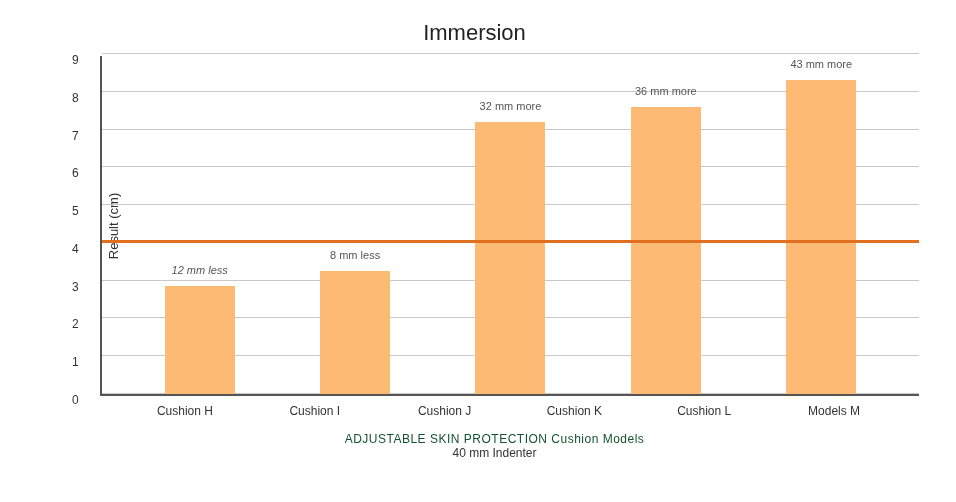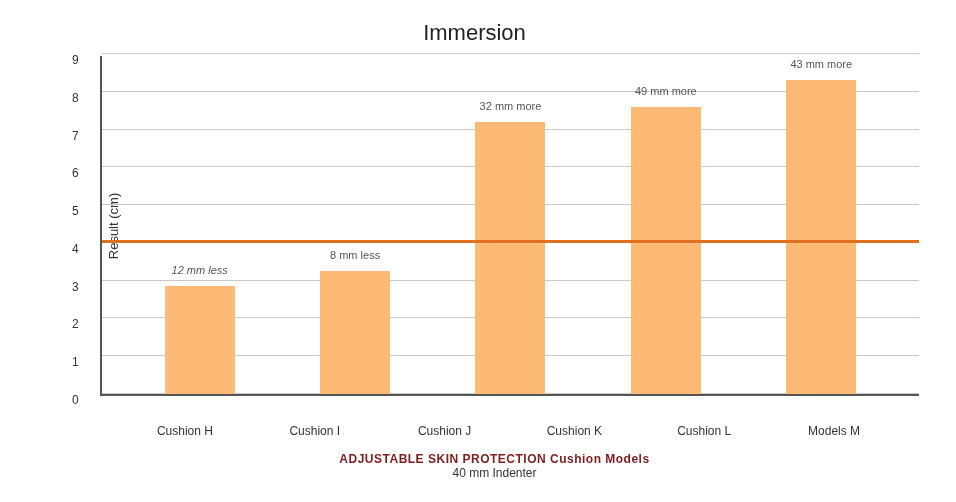--- a/index.html
+++ b/index.html
@@ -95,31 +95,30 @@
       display: flex;
       justify-content: space-around;
       padding: 0 20px;
       margin-top: 8px;
     }
     .x-label {
       font-size: 12px;
       color: #333;
       width: 70px;
       text-align: center;
-      margin-top: 20px;
     }
     
     .footer {
       text-align: center;
       margin-top: 14px;
     }
     .footer-line1 {
       font-size: 12px;
-      font-weight: bold;
-      color: #7f1d1d;
+      font-weight: normal;
+      color: #14532d;
       letter-spacing: 0.5px;
     }
     .footer-line2 {
       font-size: 12px;
       color: #333;
     }
     .y-axis-title {
       position: absolute;
       left: 10px;
       top: 50%;
@@ -173,21 +172,21 @@
               <div class="bar-annotation above" style="top: -22px;">8 mm less</div>
             </div>
           </div>
           <div class="bar-group">
             <div class="bar" style="height: 272px;">
               <div class="bar-annotation above" style="top: -22px;">32  mm more</div>
             </div>
           </div>
           <div class="bar-group">
             <div class="bar" style="height: 287.111px;">
-              <div class="bar-annotation above" style="top: -22px;">49  mm more</div>
+              <div class="bar-annotation above" style="top: -22px;">36  mm more</div>
             </div>
           </div>
           <div class="bar-group">
             <div class="bar" style="height: 313.556px;">
               <div class="bar-annotation above" style="top: -22px;">43  mm more</div>
             </div>
           </div>
         </div>
       </div>
   </div>

